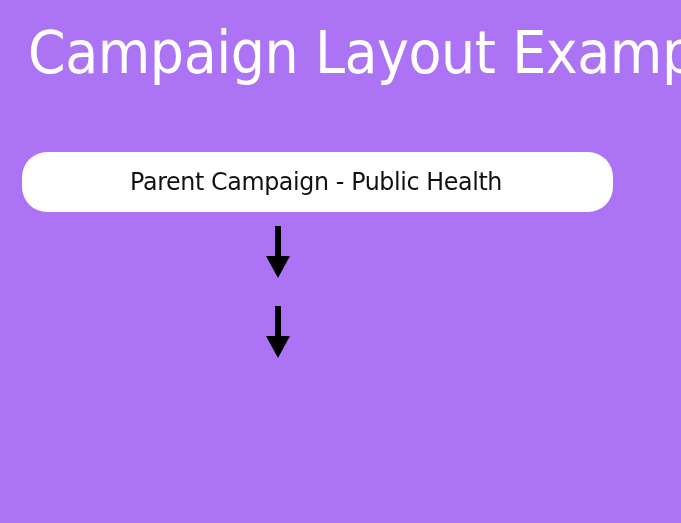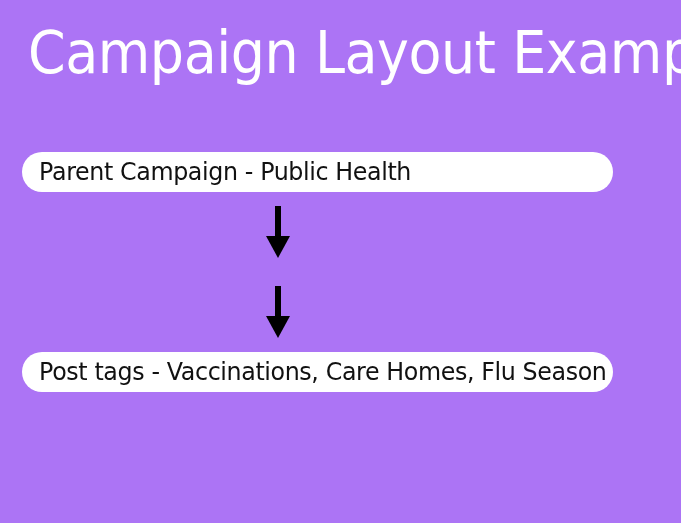--- a/index.html
+++ b/index.html
@@ -40,26 +40,27 @@
   .flow {
     position: absolute;
     left: 22px;
     top: 152px;
     width: 591px;
   }
 
   .pill {
     position: relative;
     width: 591px;
-    height: 40px;
+    height: 60px;
     background: #ffffff;
     border-radius: 25px;
     box-sizing: border-box;
     display: flex;
     align-items: center;
+    justify-content: center;
   }
 
   .pill-label {
     padding-left: 18px;
     color: #111111;
     font-family: "DejaVu Sans", "Liberation Sans", sans-serif;
     font-size: 25px;
     font-weight: 400;
     line-height: 30px;
     letter-spacing: -0.4px;
@@ -125,18 +126,15 @@
     </div>
 
 
     <div class="arrow-row">
       <div class="arrow">
         <div class="arrow-stem"></div>
         <div class="arrow-head"></div>
       </div>
     </div>
 
-    <div class="pill">
-      <span class="pill-label">Post tags - Vaccinations, Care Homes, Flu Season</span>
-    </div>
 
   </div>
 </div>
 
 </body></html>

